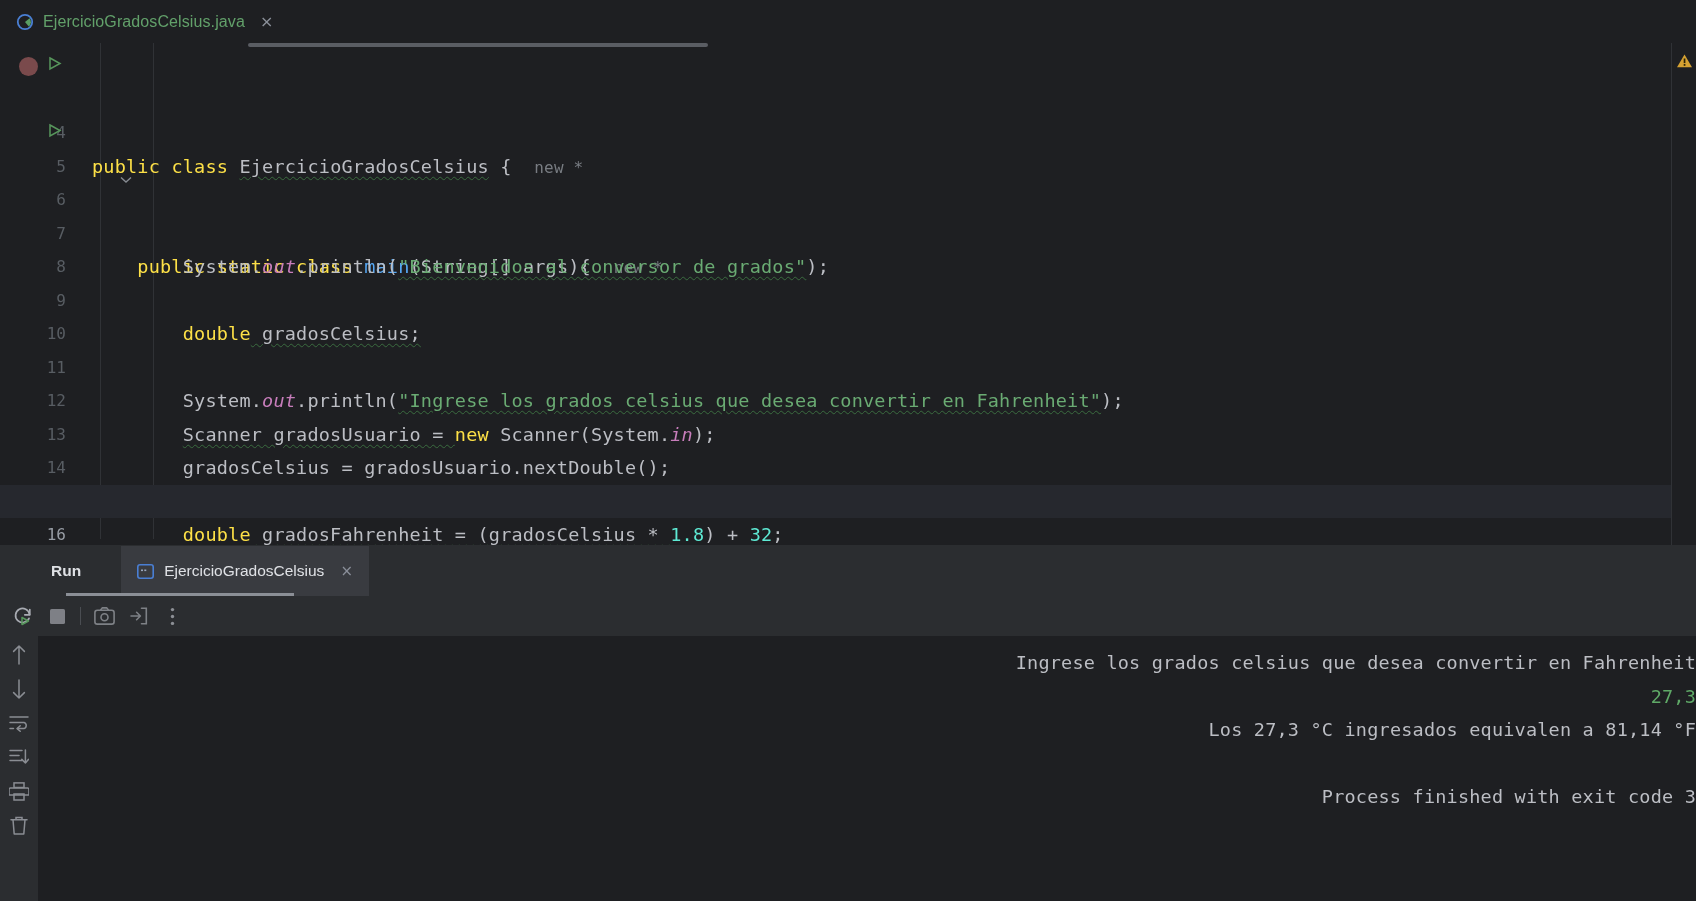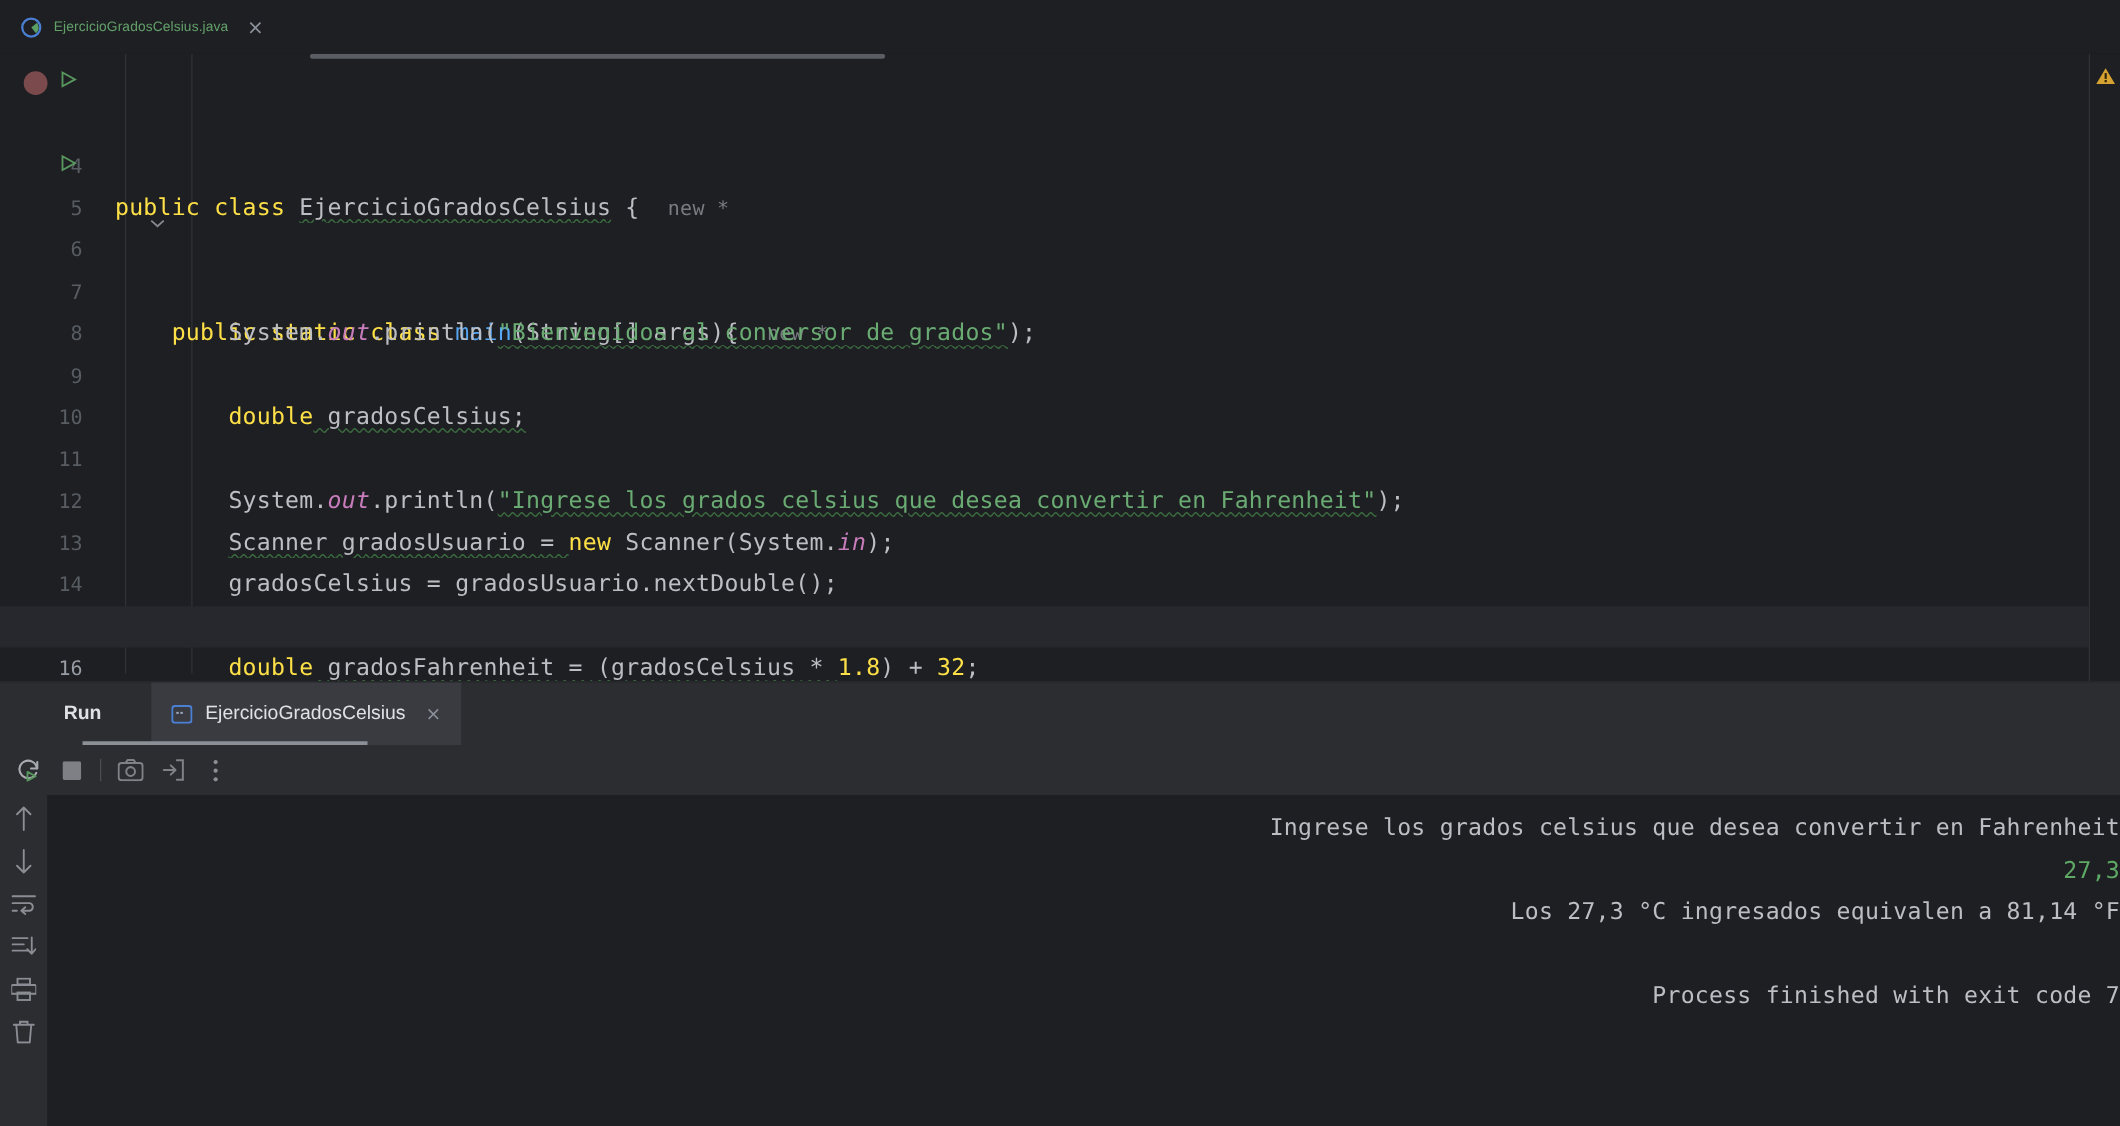--- a/index.html
+++ b/index.html
@@ -18,21 +18,21 @@
     background: #1e1f22;
     display: flex; align-items: center;
   }
   .tab {
     display: flex; align-items: center; gap: 9px;
     height: 43px; padding: 0 14px 0 16px;
     cursor: default;
   }
   .tab-icon { width: 18px; height: 18px; display: block; }
   .tab-label {
-    font-size: 11px; color: #62a06a; letter-spacing: .1px;
+    font-size: 16px; color: #62a06a; letter-spacing: .1px;
     white-space: nowrap;
   }
   .tab-close {
     font-size: 16px; color: #8a8f99; margin-left: 6px; line-height: 1;
     font-family: "DejaVu Sans", sans-serif;
   }
 
   
   .editor {
     position: absolute; left: 0; top: 43px; width: 1696px; height: 502px;
@@ -71,21 +71,21 @@
     position: absolute; left: 92px; right: 0;
     font-family: "DejaVu Sans Mono", monospace;
     font-size: 18.5px; color: #bcbec4;
     letter-spacing: .2px;
   }
 
   
   .kw  { color: #fde047; }
   .cls { color: #bcbec4; }
   .str { color: #6aab73; }
-  .num { color: #fde047; }
+  .num { color: #5eead4; }
   .fld { color: #c77dbb; font-style: italic; }
   .mth { color: #56a8f5; }
   .plain { color: #bcbec4; }
   .hint { color: #787c82; font-size: 16px; font-family: "DejaVu Sans Mono", monospace;}
 
   .squig {
     text-decoration: underline;
     text-decoration-style: wavy;
     text-decoration-color: #3a6b3f;
     text-decoration-thickness: 1px;
@@ -407,19 +407,19 @@
             <path d="M3 3.8 L4.2 18 L13.8 18 L15 3.8" fill="none" stroke="#8a8d93" stroke-width="1.5" stroke-linejoin="round"></path>
           </svg>
         </div>
       </div>
 
       <div class="console">
         <div class="cline">Ingrese los grados celsius que desea convertir en Fahrenheit</div>
         <div class="cline input">27,3</div>
         <div class="cline">Los 27,3 °C ingresados equivalen a 81,14 °F</div>
         <div class="cline"></div>
-        <div class="cline">Process finished with exit code 7</div>
+        <div class="cline">Process finished with exit code 3</div>
       </div>
 
     </div>
   </div>
 
 </div>
 
 </body></html>

